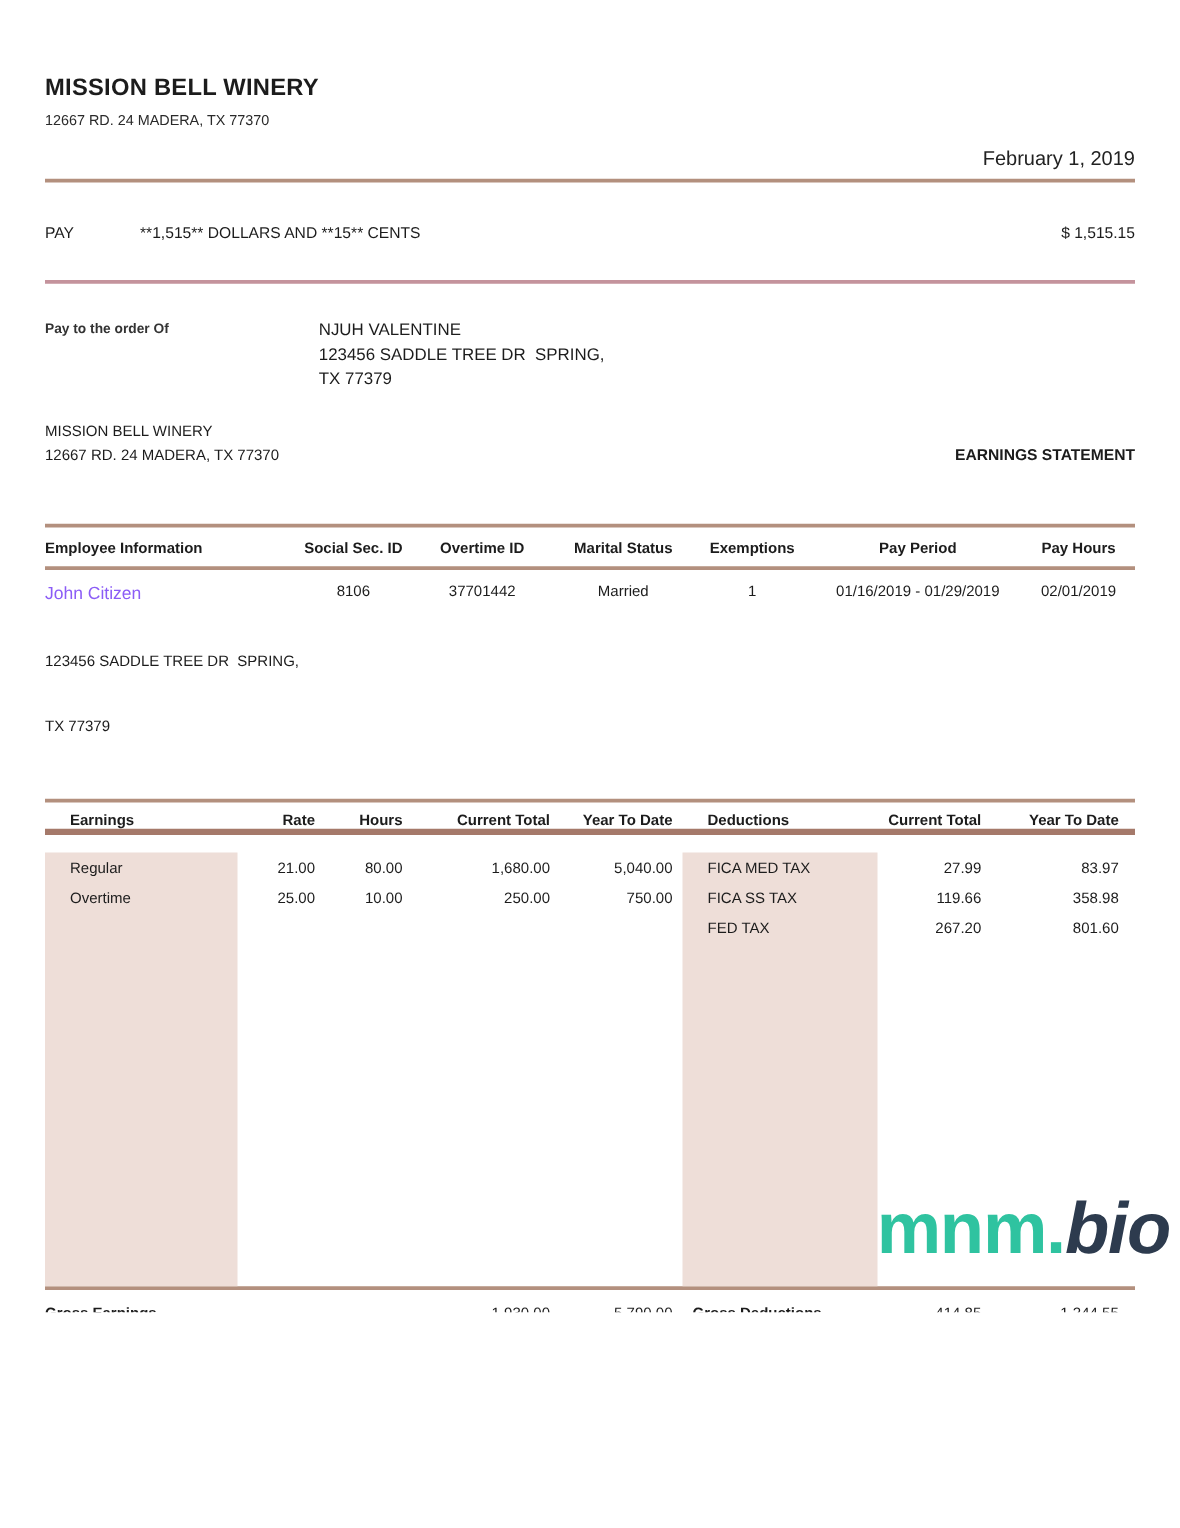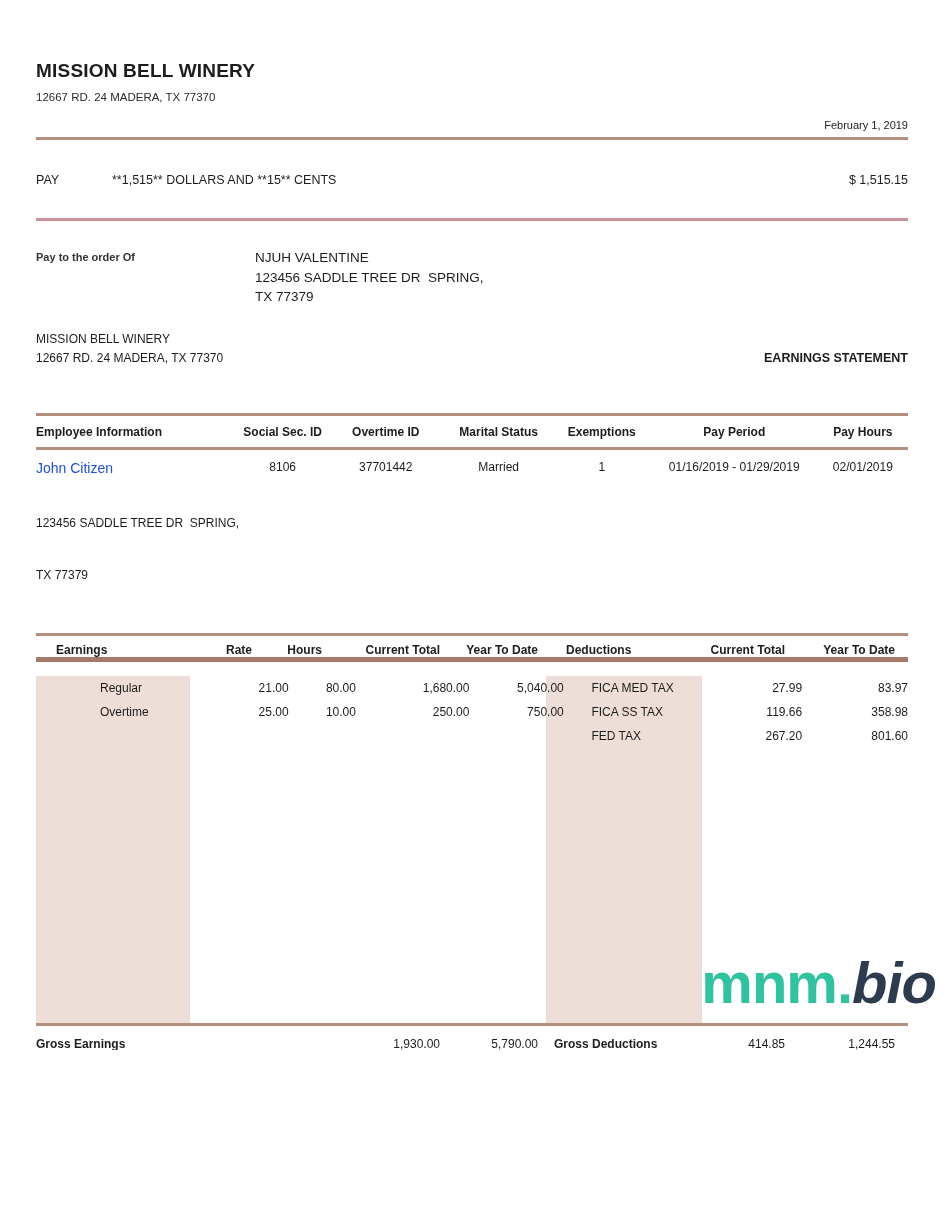--- a/index.html
+++ b/index.html
@@ -22,21 +22,21 @@
     width:944px;
     height:1050px;
     margin:0 auto;
     background:#ffffff;
     overflow:hidden;
     padding:60px 36px 0 36px;
   }
   
   .company-name{font-size:19px;font-weight:bold;letter-spacing:.2px;}
   .company-address{font-size:11.5px;margin-top:9px;color:#2a2a2a;}
-  .doc-date{font-size:11px;text-align:right;margin-top:16px;color:#222;}
+  .doc-date{font-size:16px;text-align:right;margin-top:16px;color:#222;}
   .rule{border:none;height:3px;background:var(--rule-tan);margin-top:6px;}
   .rule.pink{background:var(--rule-pink);}
   
   .pay-row{display:flex;align-items:baseline;margin-top:33px;font-size:12.5px;}
   .pay-row .pay-label{width:76px;}
   .pay-row .pay-amount{margin-left:auto;}
   .rule.below-pay{margin-top:31px;}
   
   .payee-row{display:flex;margin-top:27px;}
   .payee-label{font-size:11px;font-weight:bold;width:219px;padding-top:3px;color:#333;}
@@ -52,31 +52,31 @@
   .emp-table{margin-top:48px;border-top:3px solid var(--rule-tan);}
   .emp-head{display:flex;font-size:12px;font-weight:bold;padding:9px 0 8px 0;border-bottom:3px solid var(--rule-tan);}
   .emp-row{display:flex;font-size:12px;padding:10px 0 0 0;}
   .c-ei{width:190px;text-align:left;}
   .c-ss{width:90px;text-align:center;margin-left:16px;}
   .c-id{width:120px;text-align:center;}
   .c-ms{width:110px;text-align:center;}
   .c-ex{width:100px;text-align:center;}
   .c-pp{width:170px;text-align:center;}
   .c-pd{width:92px;text-align:center;}
-  .emp-name{font-size:14px;color:#1d4ed8;}
+  .emp-name{font-size:14px;color:#8b5cf6;}
   .emp-address{font-size:12px;line-height:17.5px;margin-top:4px;white-space:pre;}
   
   .earn-table{margin-top:13px;border-top:3px solid var(--rule-tan);}
   .earn-head{display:flex;font-size:12px;font-weight:bold;padding:7px 0 0 0;}
   .earn-bar{height:5px;background:var(--bar-brown);}
   .earn-body{position:relative;height:347px;}
   .pink-col{position:absolute;top:0;bottom:0;background:var(--panel-pink);}
   .pink-col.left{left:0;width:154px;}
   .pink-col.right{left:510px;width:156px;}
-  .t-row{display:flex;position:relative;font-size:12px;height:24px;align-items:center;margin-left:44px;}
+  .t-row{display:flex;position:relative;font-size:12px;height:24px;align-items:center;}
   .t-row.first{margin-top:14px;}
   .e-label{width:154px;padding-left:20px;}
   .e-rate{width:62px;text-align:right;}
   .e-hours{width:70px;text-align:right;}
   .e-cur{width:118px;text-align:right;}
   .e-ytd{width:98px;text-align:right;}
   .e-gap{width:8px;}
   .d-label{width:156px;padding-left:20px;}
   .d-cur{width:83px;text-align:right;}
   .d-ytd{width:110px;text-align:right;}

